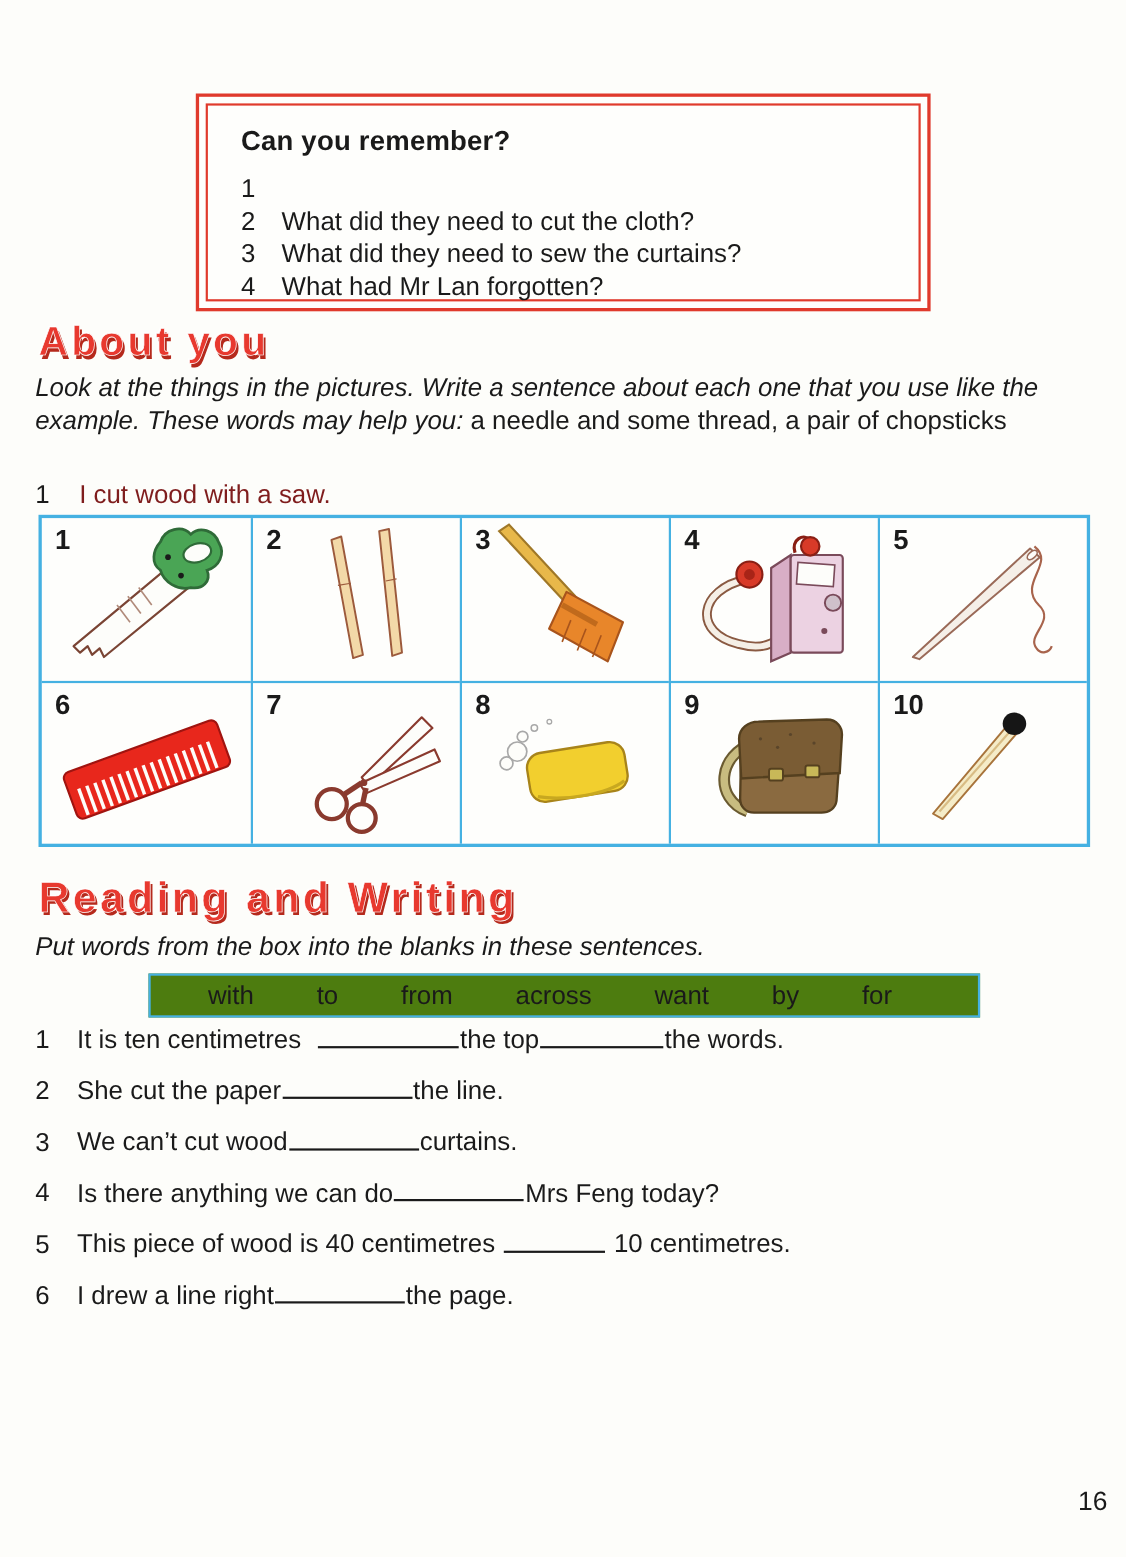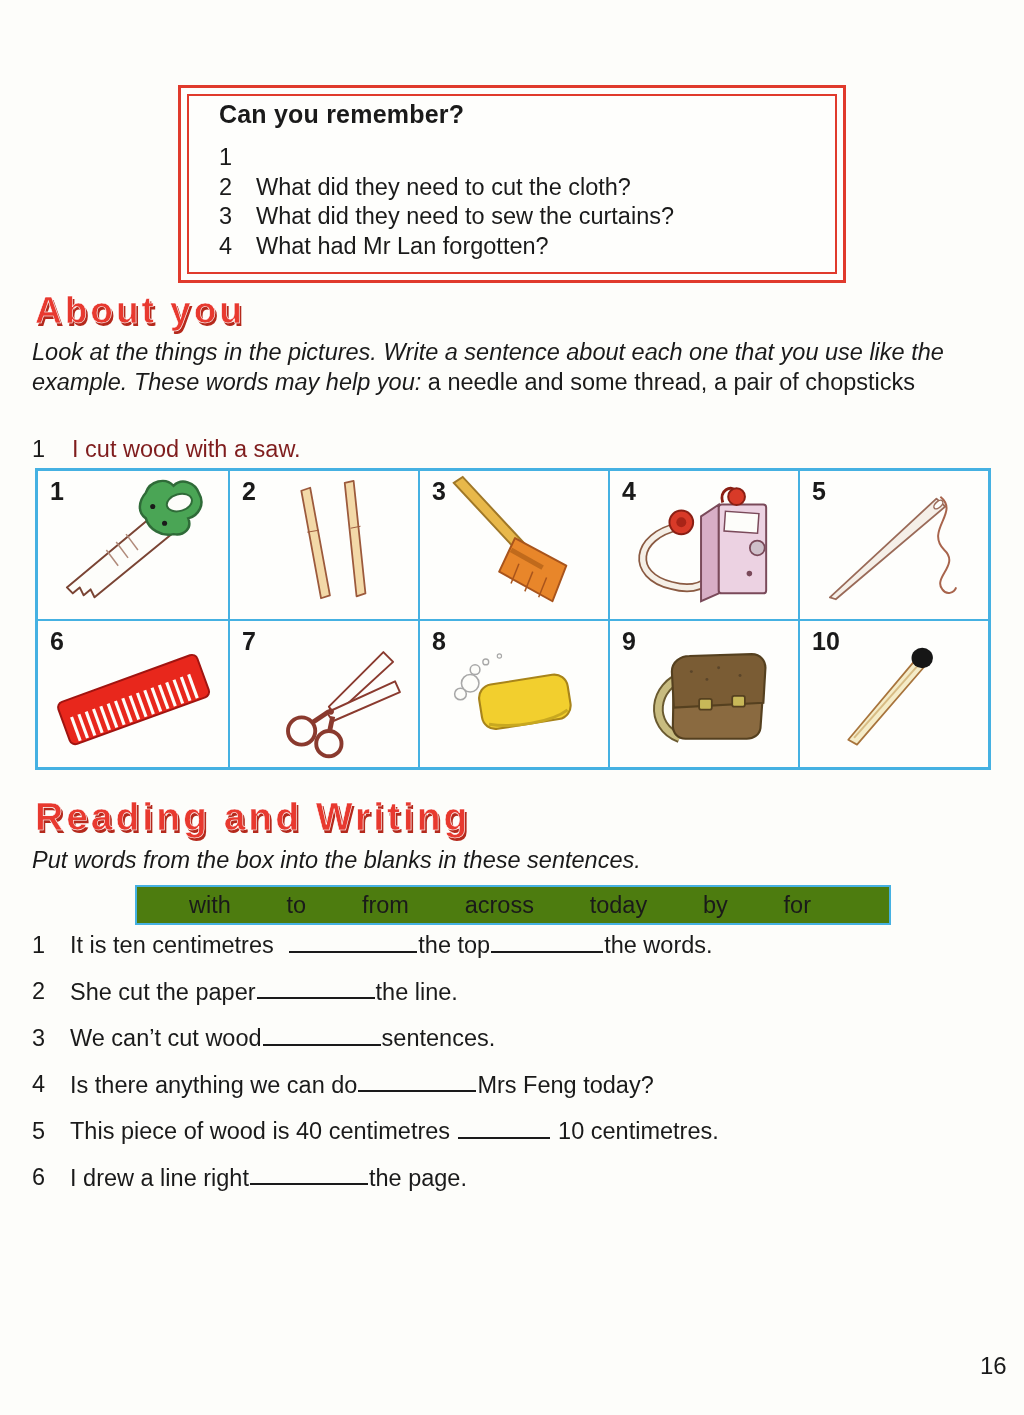--- a/index.html
+++ b/index.html
@@ -13,21 +13,21 @@
   }
 
   
   .remember-box {
     position:absolute; left:178px; top:85px; width:668px; height:198px;
     border:3px solid #e03a2c; background:#fefefc; padding:6px;
   }
   .remember-box-inner {
     width:100%; height:100%;
     border:2px solid #e03a2c;
-    padding:4px 10px 10px 30px;
+    padding:18px 10px 10px 30px;
   }
   .remember-title { font-size:25px; font-weight:bold; margin-bottom:14px; letter-spacing:0.2px; }
   .question-row { display:flex; font-size:23.5px; line-height:29.5px; }
   .q-num { width:37px; flex:0 0 37px; }
 
   
   .bubble-heading {
     position:absolute; left:35px;
     font-weight:bold; color:#e8392f; letter-spacing:3px;
     text-shadow:2px 3px 0 #b5291c, -1px -1px 0 #ffffff;
@@ -265,34 +265,34 @@
 
 <div class="bubble-heading h-rw">Reading and Writing</div>
 
 <p class="rw-instructions">Put words from the box into the blanks in these sentences.</p>
 
 <div class="word-box">
   <span>with</span>
   <span>to</span>
   <span>from</span>
   <span>across</span>
-  <span>today</span>
+  <span>want</span>
   <span>by</span>
   <span>for</span>
 </div>
 
 <div class="sentences">
   <div class="sentence-row">
     <span class="s-num">1</span><span>It is ten centimetres </span><span class="gap"></span><span class="blank w128"></span><span>the top</span><span class="blank w112"></span><span>the words.</span>
   </div>
   <div class="sentence-row">
     <span class="s-num">2</span><span>She cut the paper</span><span class="blank"></span><span>the line.</span>
   </div>
   <div class="sentence-row">
-    <span class="s-num">3</span><span>We can’t cut wood</span><span class="blank"></span><span>sentences.</span>
+    <span class="s-num">3</span><span>We can’t cut wood</span><span class="blank"></span><span>curtains.</span>
   </div>
   <div class="sentence-row">
     <span class="s-num">4</span><span>Is there anything we can do</span><span class="blank"></span><span>Mrs Feng today?</span>
   </div>
   <div class="sentence-row">
     <span class="s-num">5</span><span>This piece of wood is 40 centimetres</span><span class="blank w92"></span><span>10 centimetres.</span>
   </div>
   <div class="sentence-row">
     <span class="s-num">6</span><span>I drew a line right</span><span class="blank"></span><span>the page.</span>
   </div>

